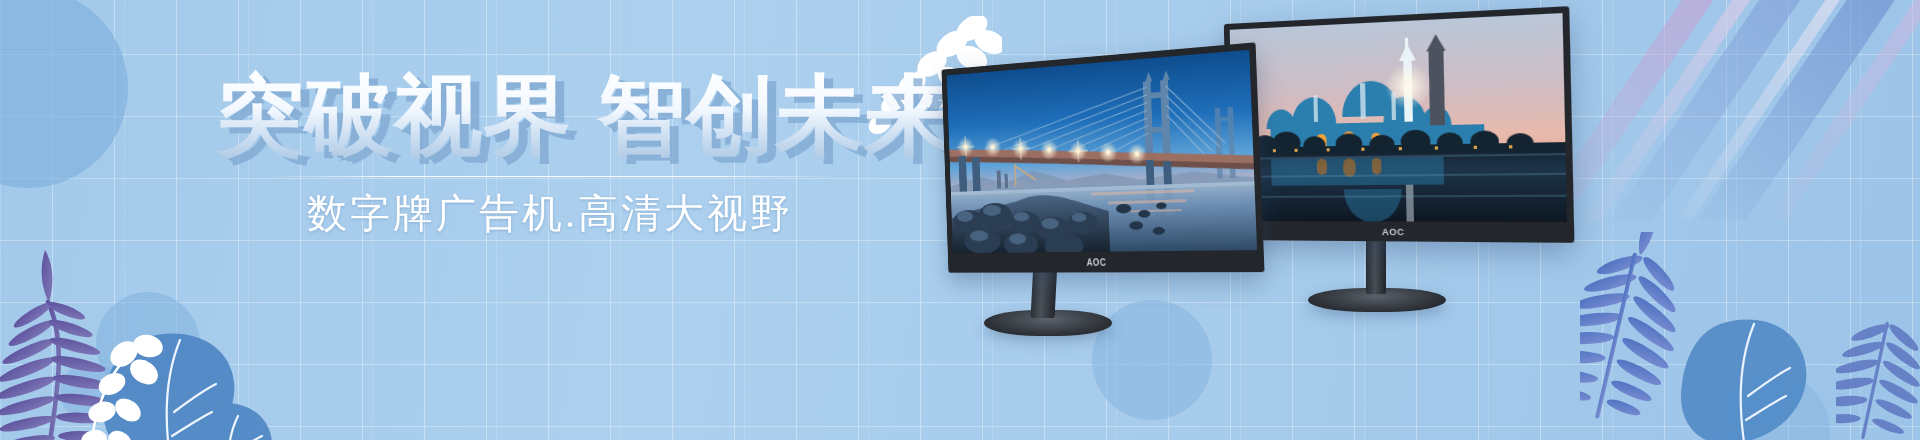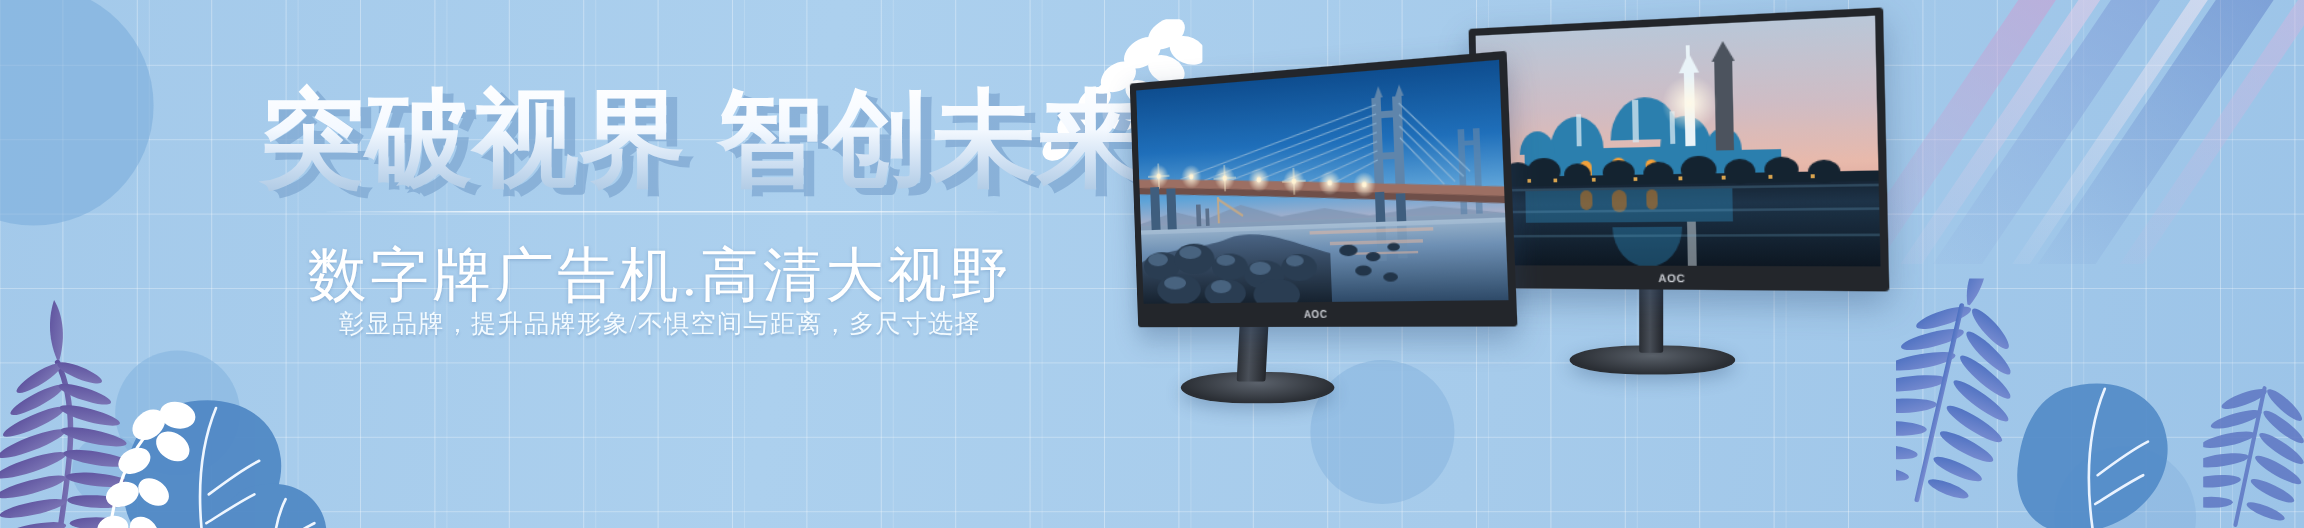--- a/index.html
+++ b/index.html
@@ -39,23 +39,23 @@
   .rb4{right:172px;width:12px;background:linear-gradient(180deg,rgba(235,228,242,.85),rgba(235,228,242,0));}
   .rb5{right:120px;width:40px;background:linear-gradient(180deg,rgba(104,137,204,.8),rgba(104,137,204,0));}
   .rb6{right:78px;width:16px;background:linear-gradient(180deg,rgba(206,182,224,.8),rgba(206,182,224,0));}
 
   
   .textblock{position:absolute;left:0;top:0;width:900px;height:336px;}
   .headline{position:absolute;left:216px;top:68px;width:680px;height:105px;}
   .headline svg{width:100%;height:100%;overflow:visible;}
   .divider{position:absolute;left:272px;top:176px;width:560px;height:1px;
     background:linear-gradient(to right,rgba(255,255,255,.05),rgba(255,255,255,.92) 22%,rgba(255,255,255,.92) 78%,rgba(255,255,255,.05));}
-  .subtitle{position:absolute;left:0;top:197px;width:1100px;text-align:center;
+  .subtitle{position:absolute;left:0;top:186px;width:1100px;text-align:center;
     font-family:"Liberation Serif","DejaVu Serif",serif;
-    font-size:49px;letter-spacing:3px;color:#ffffff;white-space:nowrap;
+    font-size:40px;letter-spacing:3px;color:#ffffff;white-space:nowrap;
     text-shadow:0 1px 3px rgba(70,110,160,.35);}
   .tagline{position:absolute;left:0;top:256px;width:1100px;text-align:center;
     font-family:"Liberation Serif","DejaVu Serif",serif;
     font-size:21px;letter-spacing:1px;color:#f4fbff;white-space:nowrap;
     text-shadow:0 1px 2px rgba(70,110,160,.3);}
 
   
   .monitors{position:absolute;left:880px;top:0;width:1040px;height:440px;}
 
   .mon{position:absolute;}
@@ -289,21 +289,20 @@
         </defs>
         <text id="hl-shadow" x="9" y="84" font-family="&quot;Liberation Sans&quot;,&quot;DejaVu Sans&quot;,sans-serif" font-size="88" font-weight="bold" letter-spacing="1" fill="#7fa8d2" opacity="0.75">突破视界 智创未来</text>
         <text id="hl-main" x="0" y="78" font-family="&quot;Liberation Sans&quot;,&quot;DejaVu Sans&quot;,sans-serif" font-size="88" font-weight="bold" letter-spacing="1" fill="url(#hgrad)">突破视界 智创未来</text>
       </svg>
     </div>
 
     <div class="divider"></div>
 
     <div class="subtitle">数字牌广告机.高清大视野</div>
 
-    <div class="tagline">彰显品牌，提升品牌形象/不惧空间与距离，多尺寸选择</div>
   </div>
 
   <div class="monitors">
 
     <div class="m2-base"></div>
     <div class="m2-neck"></div>
     <div class="mon m2">
       <div class="screen-shell">
         <div class="screen-inner">
           <svg viewBox="0 0 318 191" preserveAspectRatio="none" xmlns="http://www.w3.org/2000/svg">

